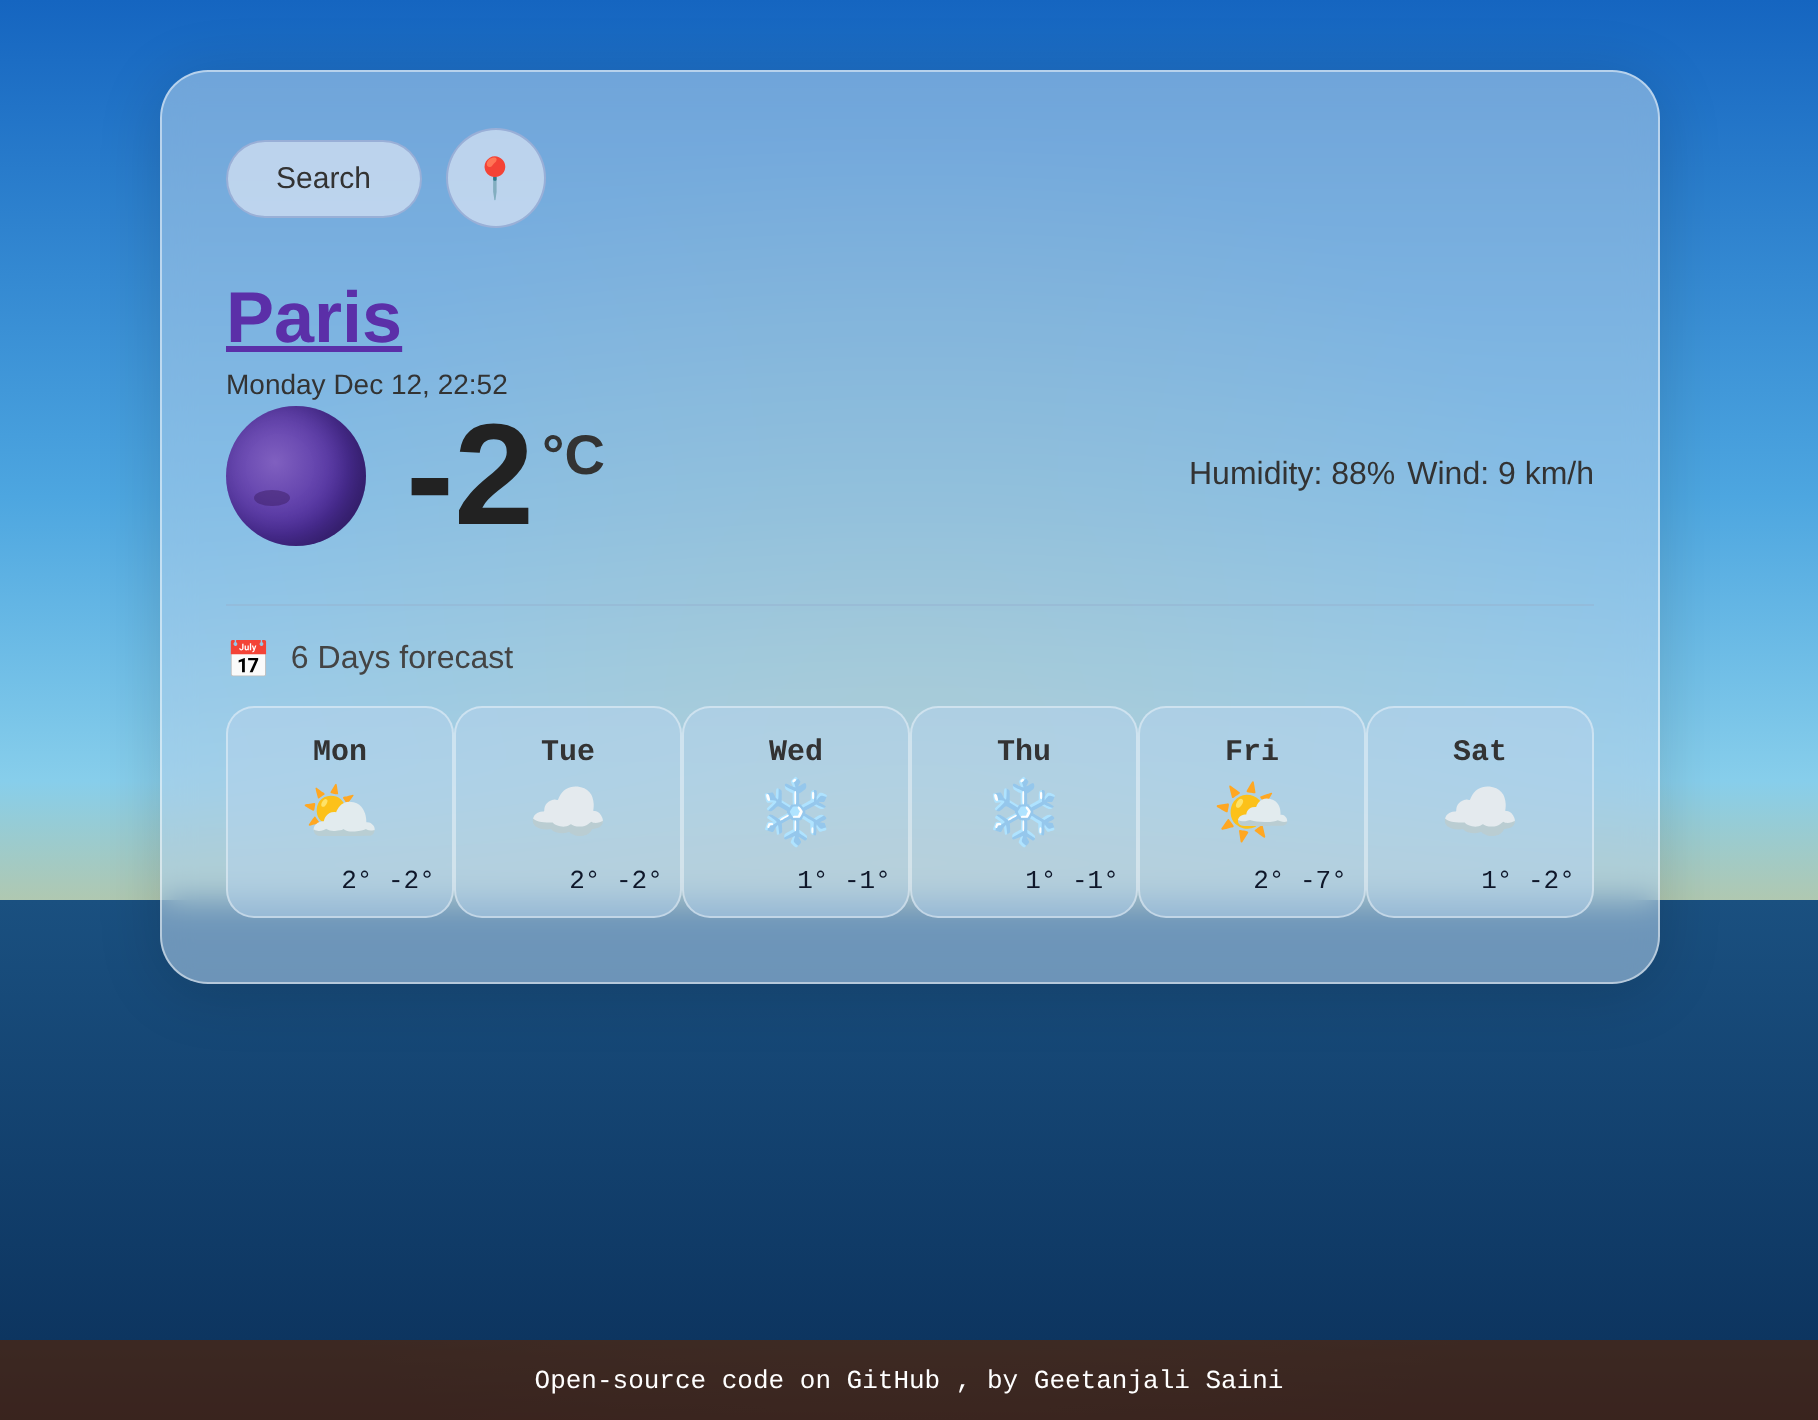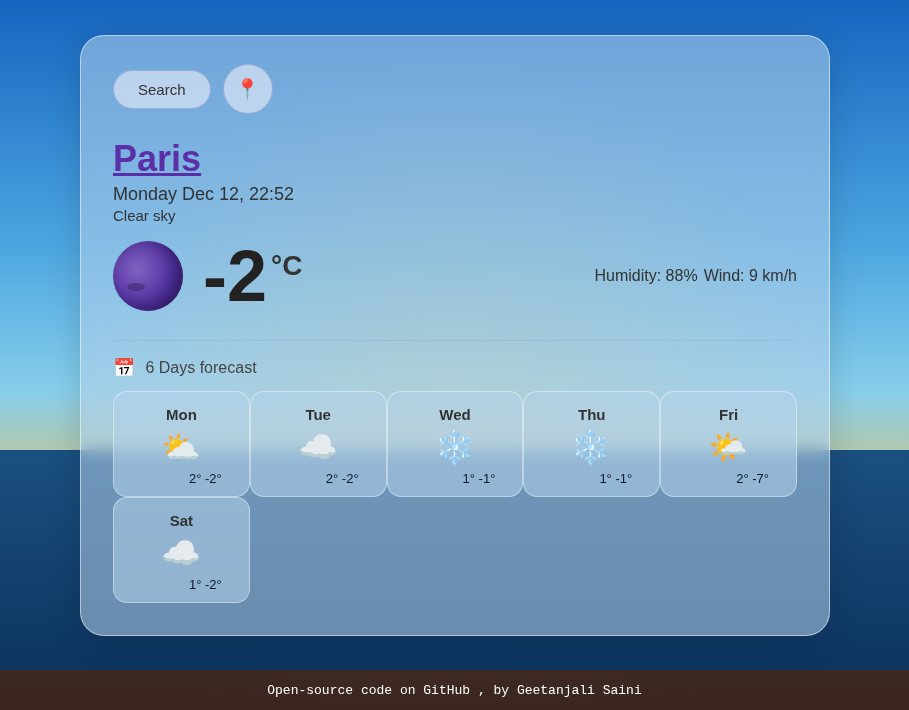--- a/index.html
+++ b/index.html
@@ -112,21 +112,21 @@
     .city-name {
       font-size: 36px;
       font-weight: 700;
       color: #5b2fa8;
       margin-bottom: 4px;
       font-family: 'Comic Sans MS', cursive, sans-serif;
       text-decoration: underline;
     }
 
     .date-time {
-      font-size: 18px;
+      font-size: 14px;
       color: #333;
       margin-bottom: 2px;
     }
 
     .condition {
       font-size: 15px;
       color: #333;
       margin-bottom: 16px;
     }
 
@@ -201,21 +201,22 @@
       border-top: 1px solid rgba(150,180,210,0.5);
       padding-top: 16px;
     }
 
     .calendar-icon {
       font-size: 18px;
     }
 
     .forecast-grid {
       display: grid;
-      grid-template-columns: repeat(5, 1fr);
+      grid-template-columns: repeat(6, 1fr);
+      font-family: Liberation Mono, monospace;
     }
 
     .forecast-card {
       background: rgba(180,210,235,0.55);
       border-radius: 14px;
       padding: 14px 8px 10px 8px;
       display: flex;
       flex-direction: column;
       align-items: center;
       gap: 8px;
@@ -249,21 +250,20 @@
 
   <div class="search-row">
     <button class="search-btn">Search</button>
     <button class="location-btn">
       <span>📍</span>
     </button>
   </div>
 
   <div class="city-name">Paris</div>
   <div class="date-time">Monday Dec 12, 22:52</div>
-  <div class="condition">Clear sky</div>
 
   <div class="current-weather">
     <div class="weather-icon-area">
       <div class="moon-icon">
         <div class="moon-crater"></div>
       </div>
     </div>
     <div class="temp-display">-2</div>
     <div class="temp-unit">°C</div>
     <div class="weather-details">

